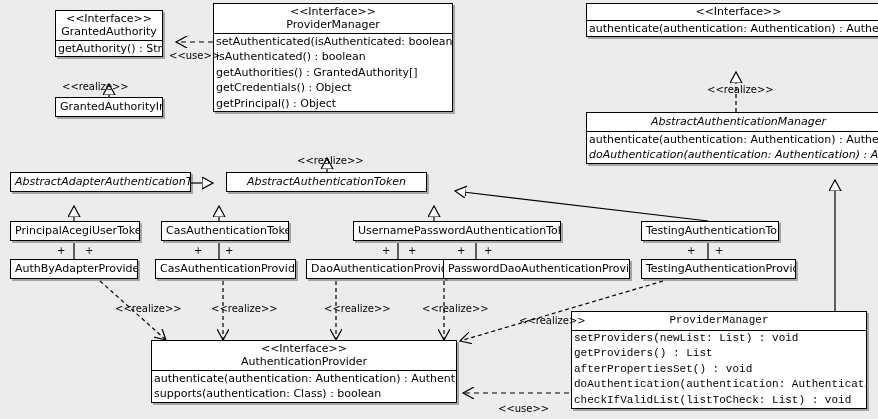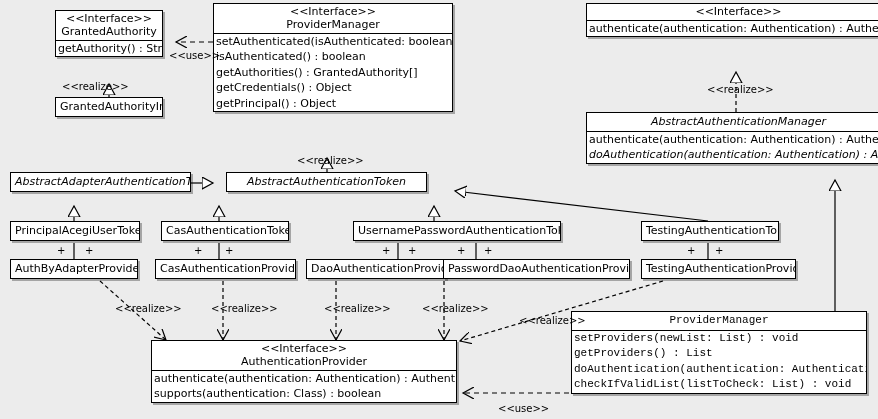--- a/index.html
+++ b/index.html
@@ -262,20 +262,21 @@
     </div>
   </div>
 
   <div class="uml-class" style="left:563px;top:311px;width:296px;font-family:Liberation Mono, monospace;">
     <div class="hdr" style="padding-top:2px;padding-bottom:3px;">
       <div class="cname">ProviderManager</div>
     </div>
     <div class="compartment">
       <div class="feature">setProviders(newList: List) : void</div>
       <div class="feature">getProviders() : List</div>
+      <div class="feature">afterPropertiesSet() : void</div>
       <div class="feature">doAuthentication(authentication: Authentication) : Authentication</div>
       <div class="feature">checkIfValidList(listToCheck: List) : void</div>
     </div>
   </div>
 
   <div class="edge-label" style="left:54px;top:81px;">&lt;&lt;realize&gt;&gt;</div>
 
   <div class="edge-label" style="left:161px;top:50px;">&lt;&lt;use&gt;&gt;</div>
 
   <div class="edge-label" style="left:289px;top:155px;">&lt;&lt;realize&gt;&gt;</div>

